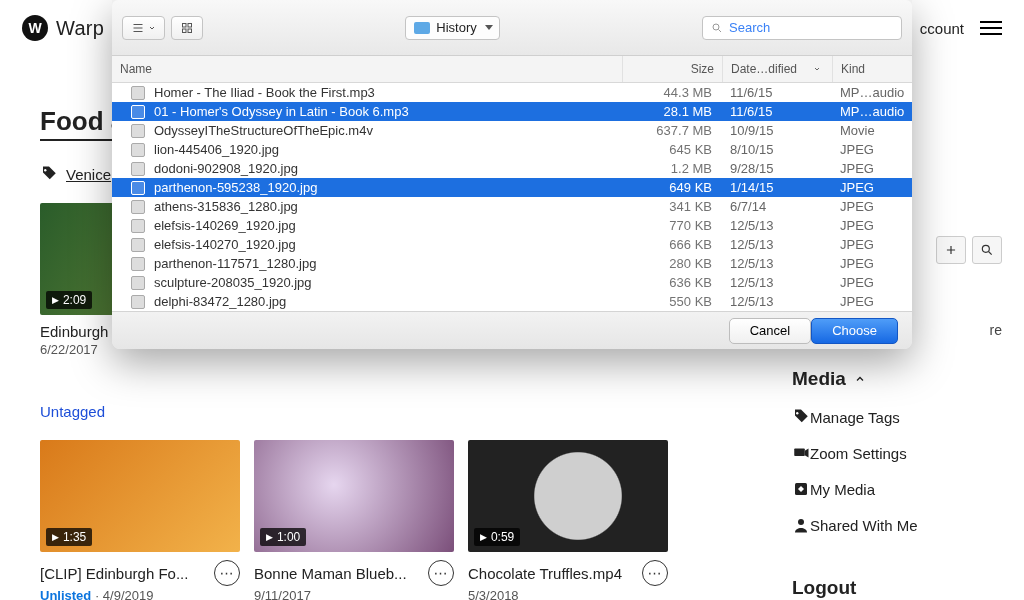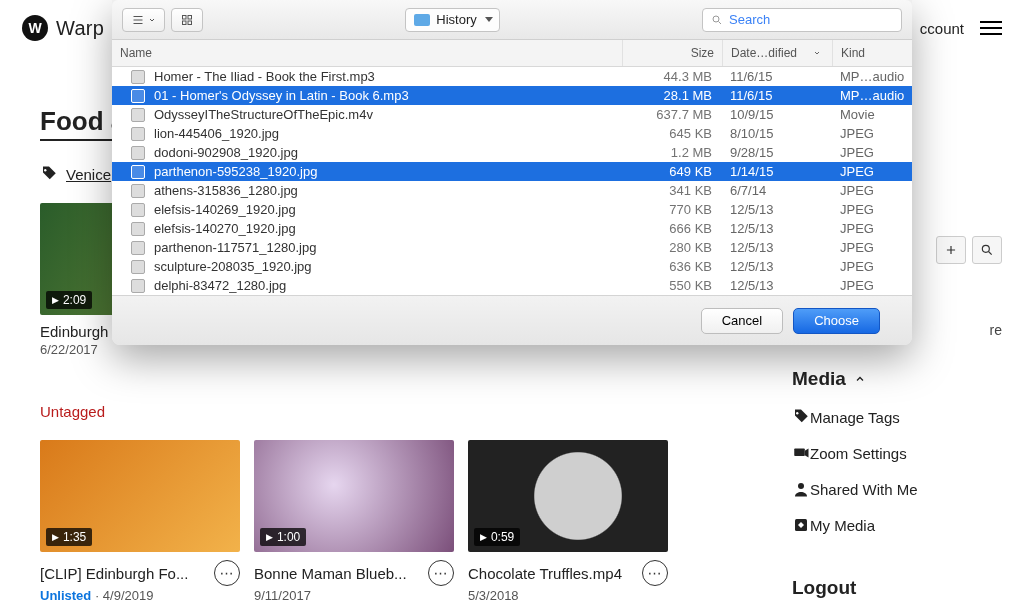--- a/index.html
+++ b/index.html
@@ -26,34 +26,34 @@
   .card { width:200px; }
   .thumb { width:200px; height:112px; border-radius:2px; background:#3a3a3a; position:relative; overflow:hidden; }
   .thumb .dur { position:absolute; bottom:6px; left:6px; background:rgba(0,0,0,0.75); color:#fff; font-size:12px; padding:2px 6px; border-radius:2px; display:flex; align-items:center; gap:4px;}
   .thumb .dur::before { content:"▶"; font-size:9px; }
   .card-title-row { display:flex; justify-content:space-between; align-items:center; margin-top:8px; }
   .card-title { font-size:15px; font-weight:500; white-space:nowrap; overflow:hidden; text-overflow:ellipsis; max-width:160px; }
   .card-meta { font-size:13px; color:#555; margin-top:2px; }
   .unlisted { color:#0b74de; font-weight:600; }
   .more-btn { width:26px; height:26px; border:1.5px solid #333; border-radius:50%; display:flex; align-items:center; justify-content:center; font-size:14px; letter-spacing:1px; color:#333; cursor:pointer; }
 
-  .section-label { font-size:15px; margin-top:46px; color:#b91c1c; }
+  .section-label { font-size:15px; margin-top:46px; color:#1d4ed8; }
 
   
   .rc-actions { display:flex; gap:6px; justify-content:flex-end; }
   .rc-btn { width:30px; height:28px; border:1px solid #ccc; border-radius:3px; background:#f6f6f6; display:flex; align-items:center; justify-content:center; }
   .rc-link { margin-top:18px; font-size:14px; color:#444; }
   .rc-heading { margin-top:30px; font-size:19px; font-weight:700; display:flex; align-items:center; gap:8px; }
   .rc-item { display:flex; align-items:center; gap:0; margin-top:18px; font-size:15px; }
   .rc-item svg { width:18px; height:18px; }
   .rc-logout { margin-top:43px; font-size:19px; font-weight:700; }
 
   
   .sheet { position:absolute; top:0; left:112px; width:800px; background:#efefef; border-bottom-left-radius:8px; border-bottom-right-radius:8px; box-shadow:0 14px 40px rgba(0,0,0,0.35); }
-  .sheet-toolbar { height:40px; background:linear-gradient(#f8f8f8,#e8e8e8); display:flex; align-items:center; padding:0 10px; gap:10px; border-bottom:1px solid #cfcfcf; border-top-left-radius:6px; border-top-right-radius:6px;}
+  .sheet-toolbar { height:56px; background:linear-gradient(#f8f8f8,#e8e8e8); display:flex; align-items:center; padding:0 10px; gap:10px; border-bottom:1px solid #cfcfcf; border-top-left-radius:6px; border-top-right-radius:6px;}
   .tb-btn { height:24px; border:1px solid #c4c4c4; border-radius:4px; background:linear-gradient(#fff,#f0f0f0); display:flex; align-items:center; justify-content:center; padding:0 8px; font-size:12px; color:#333; }
   .tb-group { display:flex; gap:6px; }
   .folder-chip { display:flex; align-items:center; gap:6px; height:24px; border:1px solid #c4c4c4; border-radius:4px; background:#fdfdfd; padding:0 22px 0 8px; font-size:13px; position:relative; }
   .folder-chip::after { content:""; position:absolute; right:6px; top:50%; width:0;height:0;border-left:4px solid transparent;border-right:4px solid transparent;border-top:5px solid #555; transform:translateY(-60%);}
   .folder-swatch { width:16px; height:12px; background:#5ea9e6; border-radius:2px; display:inline-block;}
   .searchbox { display:flex; align-items:center; height:24px; width:200px; border:1px solid #c4c4c4; border-radius:4px; background:#fff; padding:0 8px; gap:6px; color:#3b82f6; margin-left:auto;}
   .flex-spacer { flex:1; }
 
   .list-header { display:flex; background:#f4f4f4; border-bottom:1px solid #d8d8d8; font-size:12px; color:#555; }
   .list-header > div { padding:6px 8px; border-left:1px solid #e1e1e1; }
@@ -68,21 +68,21 @@
   .file-row.sel { background:#1d6fe0; color:#fff; }
   .fr-icon { width:28px; display:flex; justify-content:center; align-items:center; margin-left:12px;}
   .fr-icon span { width:14px; height:14px; border:1px solid #aaa; border-radius:2px; display:inline-block; background:#ddd;}
   .file-row.sel .fr-icon span { border-color:#fff; background:#fff3;}
   .fr-name { flex:1; padding-left:2px; white-space:nowrap; overflow:hidden; text-overflow:ellipsis;}
   .fr-size { width:100px; text-align:right; padding-right:10px; color:#737373;}
   .fr-date { width:110px; padding-left:8px; color:#666;}
   .fr-kind { width:80px; padding-left:8px; color:#666;}
   .file-row.sel .fr-size,.file-row.sel .fr-date,.file-row.sel .fr-kind{color:#fff;}
 
-  .sheet-footer { height:50px; background:linear-gradient(#f2f2f2,#e6e6e6); display:flex; align-items:center; justify-content:flex-end; gap:10px; padding:0 32px; border-top:1px solid #d4d4d4; border-bottom-left-radius:8px; border-bottom-right-radius:8px;}
+  .sheet-footer { height:38px; background:linear-gradient(#f2f2f2,#e6e6e6); display:flex; align-items:center; justify-content:flex-end; gap:0; padding:0 14px; border-top:1px solid #d4d4d4; border-bottom-left-radius:8px; border-bottom-right-radius:8px;}
   .mac-btn { height:26px; padding:0 20px; border-radius:5px; border:1px solid #bdbdbd; background:linear-gradient(#fff,#f0f0f0); font-size:13px; }
   .mac-btn.primary { background:linear-gradient(#4f9df8,#1668e3); color:#fff; border-color:#1356c4; }
 
   .thumb.orange { background:linear-gradient(135deg,#d97a1a,#f2b24a);}
   .thumb.purple { background:radial-gradient(circle at 40% 40%,#e6d6ef,#7b4f7a);}
   .thumb.dark   { background:radial-gradient(circle at 55% 50%,#cfcfcf 0 35%,#222 36%);}
   .thumb.green  { background:linear-gradient(120deg,#2a5c2a,#6b8a3a);}
 </style>
 </head>
 <body>
@@ -191,31 +191,31 @@
         </div>
         <div class="rc-item">
           <svg viewBox="0 0 24 24">
             <rect x="3" y="6" width="14" height="10" rx="1" fill="#222"></rect>
             <path d="M17 9l5-3v12l-5-3z" fill="#222"></path>
           </svg>
           <span>Zoom Settings</span>
         </div>
         <div class="rc-item">
           <svg viewBox="0 0 24 24">
+            <rect x="4" y="4" width="16" height="16" rx="2" fill="#222"></rect>
+            <path d="M8 12l4 4 4-4-4-4z" fill="#fff"></path>
+          </svg>
+          <span>My Media</span>
+        </div>
+        <div class="rc-item">
+          <svg viewBox="0 0 24 24">
             <circle cx="12" cy="8" r="4" fill="#222"></circle>
             <path d="M4 22c0-4 4-6 8-6s8 2 8 6" fill="#222"></path>
           </svg>
           <span>Shared With Me</span>
-        </div>
-        <div class="rc-item">
-          <svg viewBox="0 0 24 24">
-            <rect x="4" y="4" width="16" height="16" rx="2" fill="#222"></rect>
-            <path d="M8 12l4 4 4-4-4-4z" fill="#fff"></path>
-          </svg>
-          <span>My Media</span>
         </div>
       </div>
     <div class="rc-logout">Logout</div>
   </div>
 </div>
 
 <div class="sheet">
   <div class="sheet-toolbar">
     <div class="tb-group">
       <div class="tb-btn">

